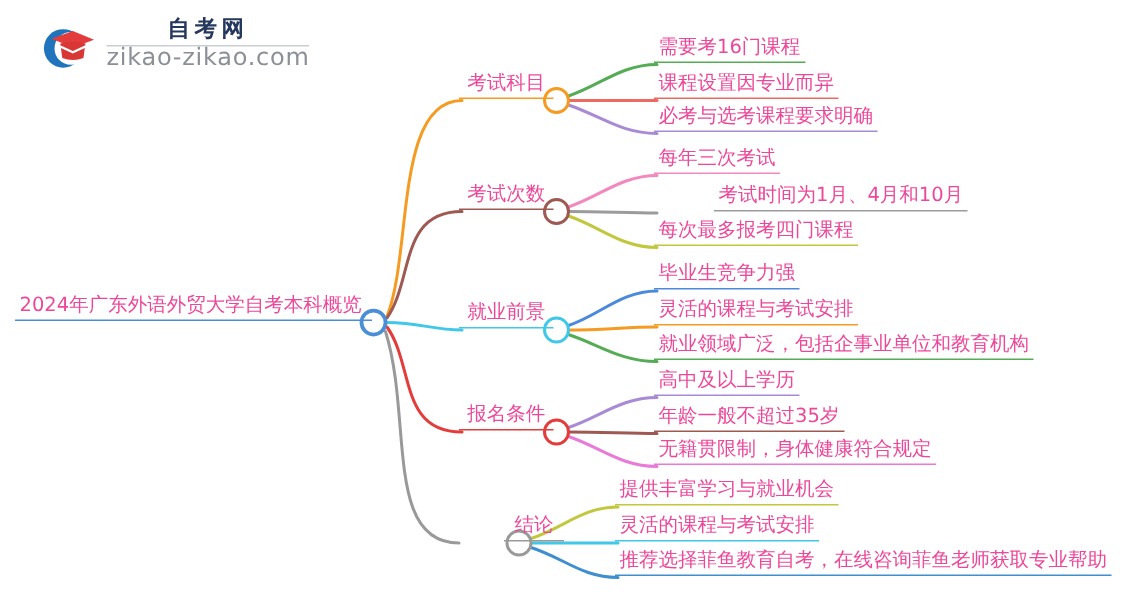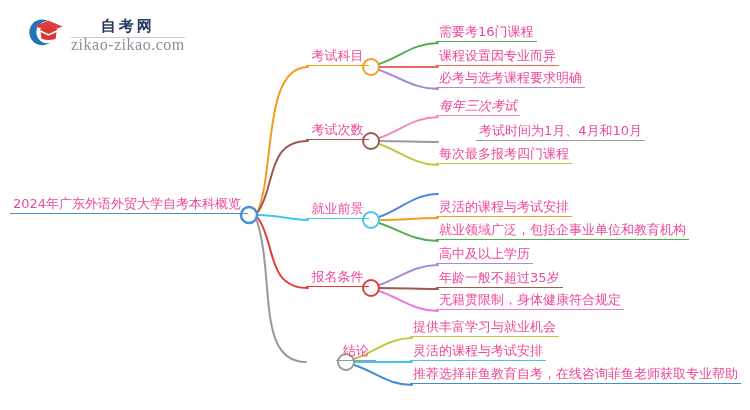--- a/index.html
+++ b/index.html
@@ -3,21 +3,21 @@
 <meta charset="utf-8">
 <style>
   html,body{margin:0;padding:0;background:#ffffff;}
   #canvas{position:relative;width:750px;height:410px;background:#ffffff;overflow:hidden;
           font-family:"DejaVu Sans","Liberation Sans",sans-serif;}
   #wires{position:absolute;left:0;top:0;width:750px;height:410px;pointer-events:none;}
   .node{position:absolute;font-size:13px;line-height:15px;color:#ec4899;
         padding:0 3px 2px 3px;border-bottom:1px solid #4c1d95;white-space:nowrap;}
   .root-label{text-align:left;width:232px;}
   .branch-label{text-align:center;}
-  .logo{position:absolute;left:28px;top:11px;display:flex;align-items:flex-end;gap:7px;cursor:pointer;font-family:Liberation Serif, serif;}
+  .logo{position:absolute;left:28px;top:11px;display:flex;align-items:flex-start;gap:7px;cursor:pointer;}
   .logo-title{font-size:15px;font-weight:bold;color:#24375c;letter-spacing:3px;line-height:17px;text-align:center;}
   .logo-divider{height:1px;background:#c9ced6;margin:2px 0 1px 0;}
   .logo-domain{font-size:16px;color:#8b8f96;line-height:12px;text-align:center;letter-spacing:.5px;}
 </style>
 </head>
 <body>
 
 <div id="canvas">
 
   <div class="logo">
@@ -76,24 +76,25 @@
   <div class="node branch-label" style="left: 306px; top: 48px; width: 57px; border-bottom-color: rgb(245, 155, 34);">考试科目</div>
   <div class="node branch-label" style="left: 306px; top: 122px; width: 57px; border-bottom-color: rgb(158, 90, 82);">考试次数</div>
   <div class="node branch-label" style="left: 306px; top: 201px; width: 57px; border-bottom-color: rgb(65, 199, 232);">就业前景</div>
   <div class="node branch-label" style="left: 306px; top: 269px; width: 57px; border-bottom-color: rgb(228, 59, 59);">报名条件</div>
   <div class="node branch-label" style="left: 304px; top: 343px; width: 34px; border-bottom-color: rgb(153, 153, 153); margin-left: 32px;">结论</div>
 
   <div class="node" style="left: 436px; top: 24px; border-bottom-color: rgb(85, 172, 85);">需要考16门课程</div>
   <div class="node" style="left: 436px; top: 48px; border-bottom-color: rgb(236, 106, 98);">课程设置因专业而异</div>
   <div class="node" style="left: 436px; top: 70px; border-bottom-color: rgb(168, 139, 212);">必考与选考课程要求明确</div>
 
-  <div class="node" style="left: 436px; top: 98px; border-bottom-color: rgb(242, 136, 190); font-style: italic;">每年三次考试</div>
+  <div class="node" style="left: 436px; top: 98px; border-bottom-color: rgb(242, 136, 190);">每年三次考试</div>
   <div class="node" style="left: 436px; top: 123px; border-bottom-color: rgb(155, 155, 155); margin-left: 40px;">考试时间为1月、4月和10月</div>
   <div class="node" style="left: 436px; top: 146px; border-bottom-color: rgb(194, 200, 61);">每次最多报考四门课程</div>
 
+  <div class="node" style="left: 436px; top: 175px; border-bottom-color: rgb(74, 137, 220);">毕业生竞争力强</div>
   <div class="node" style="left: 436px; top: 199px; border-bottom-color: rgb(245, 155, 34);">灵活的课程与考试安排</div>
   <div class="node" style="left: 436px; top: 222px; border-bottom-color: rgb(85, 172, 85);">就业领域广泛，包括企事业单位和教育机构</div>
 
   <div class="node" style="left: 436px; top: 246px; border-bottom-color: rgb(168, 139, 212);">高中及以上学历</div>
   <div class="node" style="left: 436px; top: 270px; border-bottom-color: rgb(158, 90, 82);">年龄一般不超过35岁</div>
   <div class="node" style="left: 436px; top: 292px; border-bottom-color: rgb(234, 122, 216);">无籍贯限制，身体健康符合规定</div>
 
   <div class="node" style="left: 410px; top: 319px; border-bottom-color: rgb(194, 200, 61);">提供丰富学习与就业机会</div>
   <div class="node" style="left: 410px; top: 343px; border-bottom-color: rgb(65, 199, 232);">灵活的课程与考试安排</div>
   <div class="node" style="left: 410px; top: 366px; border-bottom-color: rgb(62, 142, 208);">推荐选择菲鱼教育自考，在线咨询菲鱼老师获取专业帮助</div>

